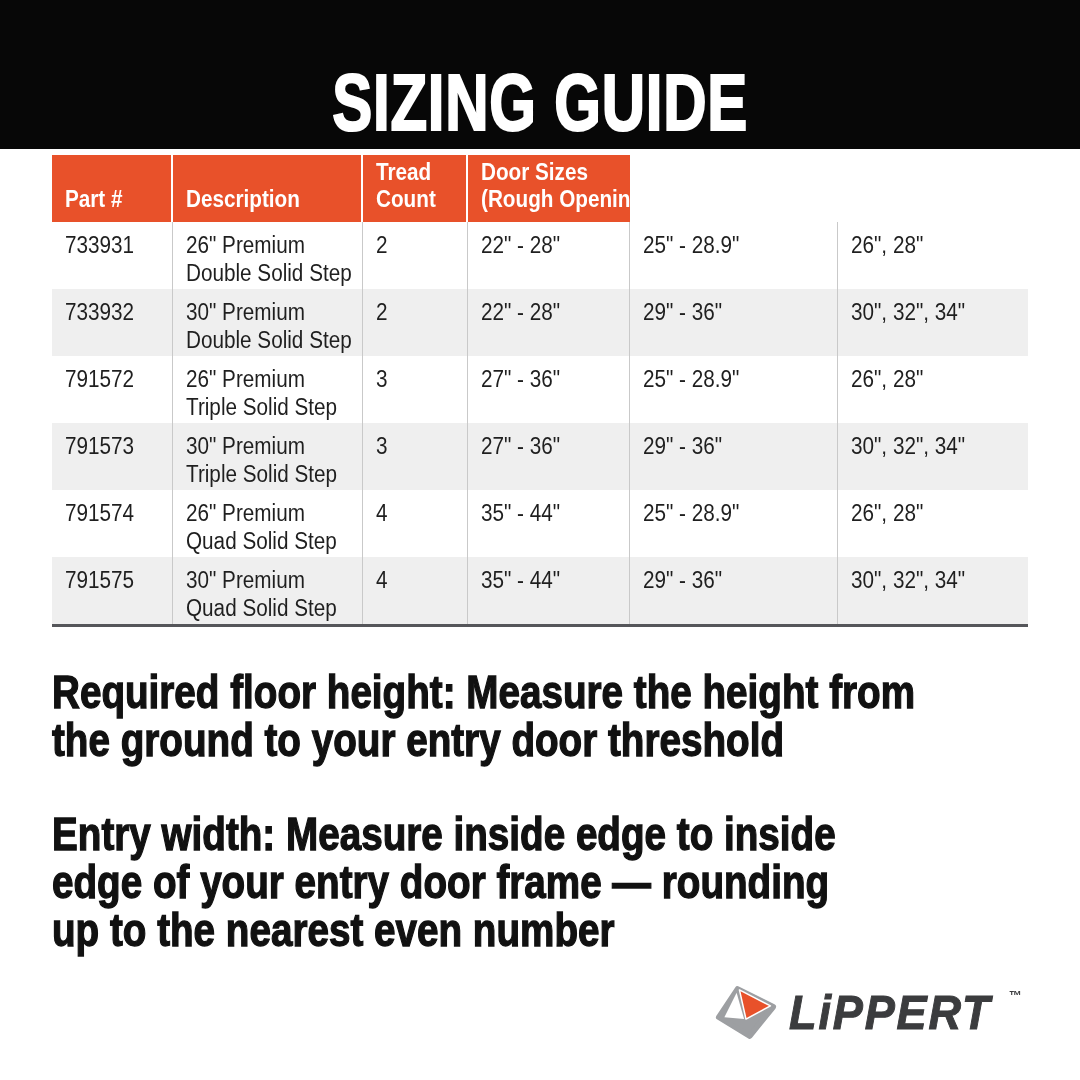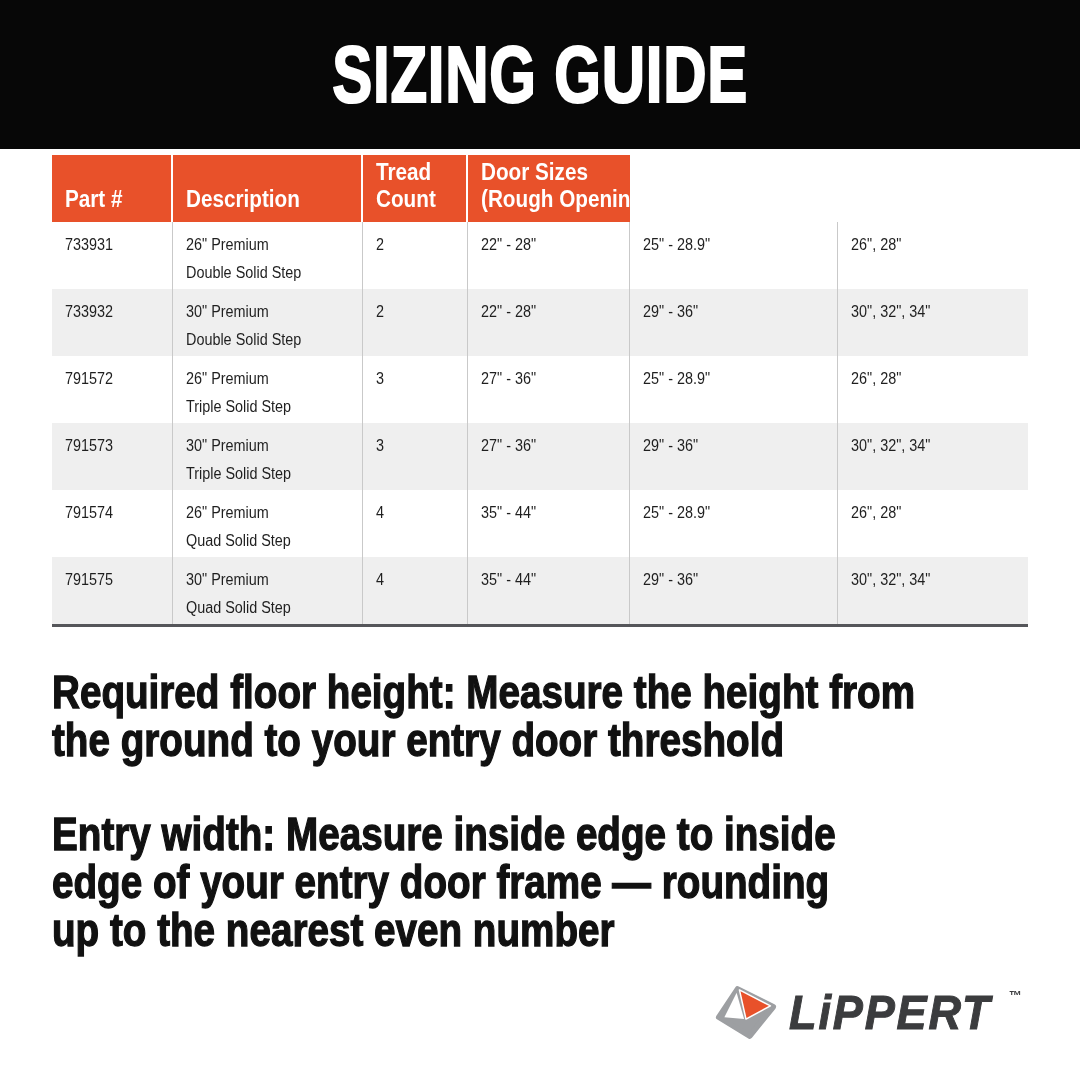--- a/index.html
+++ b/index.html
@@ -18,21 +18,21 @@
     position:relative;
     background:#ffffff;
     font-family:"Liberation Sans","DejaVu Sans",sans-serif;
     color:var(--text-dark);
     overflow:hidden;
   }
   
   .banner{
     height:149px;
     background:var(--banner-bg);
-    display:flex;align-items:center;justify-content:center;
+    display:flex;align-items:flex-end;justify-content:center;
   }
   .banner-title{
     color:#ffffff;
     font-size:80px;
     font-weight:bold;
     letter-spacing:1px;
     -webkit-text-stroke:2.2px #ffffff;
     display:inline-block;
     transform:scaleX(0.75);
     transform-origin:50% 50%;
@@ -57,21 +57,21 @@
     font-size:23px;
     line-height:27px;
     display:flex;flex-direction:column;justify-content:flex-end;
     padding:0 0 9px 13px;
     border-right:2px solid #ffffff;
   }
   .th:last-child{border-right:none;}
   .trow{height:67px;}
   .trow.alt .td{background:var(--row-alt);}
   .td{
-    font-size:16px;
+    font-size:23px;
     line-height:28px;
     padding:9px 0 2px 13px;
     border-right:1px solid var(--divider);
     background:#ffffff;
   }
   .td:last-child{border-right:none;}
   .cx{
     display:inline-block;
     transform:scaleX(0.9);
     transform-origin:0 50%;

